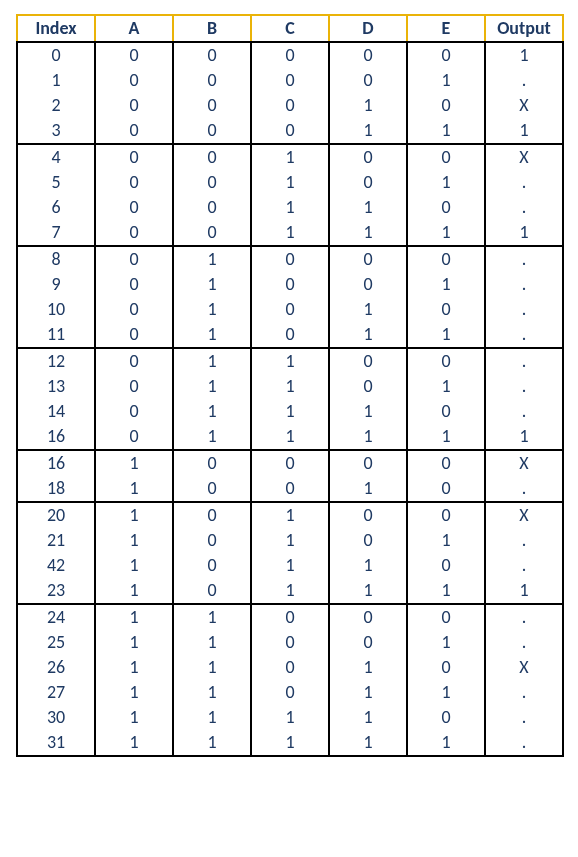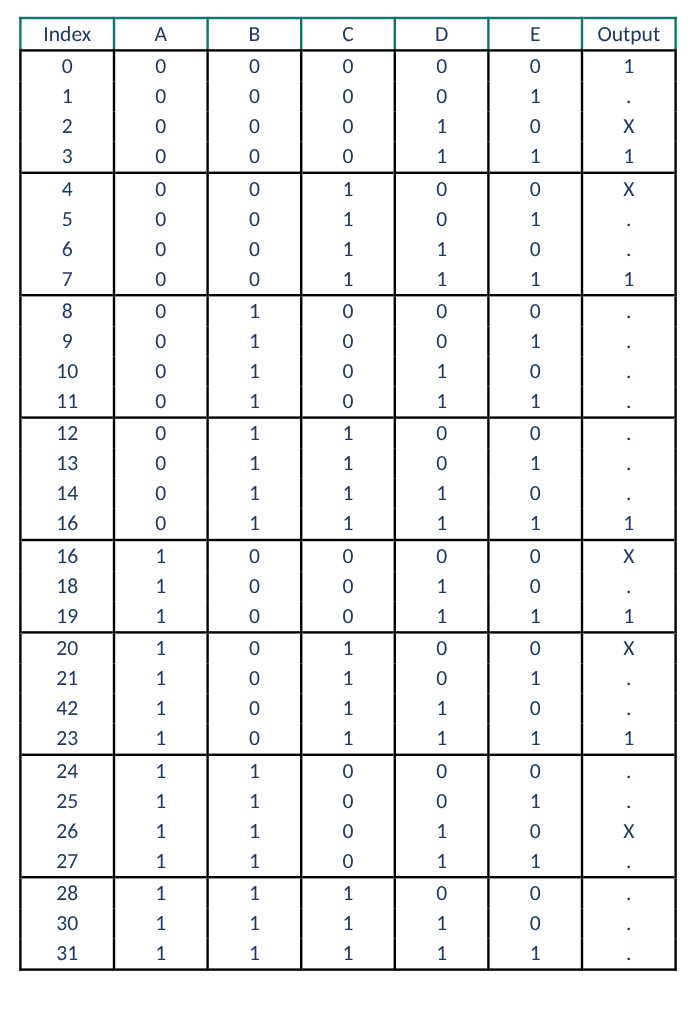--- a/index.html
+++ b/index.html
@@ -27,23 +27,23 @@
   col.var { width: 78px; }
   col.out { width: 78px; }
   th, td {
     text-align: center;
     padding: 0;
     height: 25px;
     line-height: 25px;
     font-weight: 400;
   }
   thead th {
-    border: 2px solid #0f766e;
+    border: 2px solid #eab308;
     border-bottom: 2px solid #000;
-    font-weight: 400;
+    font-weight: 700;
   }
   
   tbody td {
     border-left: 2px solid #000;
     border-right: 2px solid #000;
   }
   tbody td:first-child { border-left: 2px solid #000; }
   tbody td:last-child  { border-right: 2px solid #000; }
   
   tbody tr.group-top td { border-top: 2px solid #000; }
@@ -231,29 +231,20 @@
         </tr>
         <tr>
           <td>18</td>
           <td>1</td>
           <td>0</td>
           <td>0</td>
           <td>1</td>
           <td>0</td>
           <td>.</td>
         </tr>
-        <tr>
-          <td>19</td>
-          <td>1</td>
-          <td>0</td>
-          <td>0</td>
-          <td>1</td>
-          <td>1</td>
-          <td>1</td>
-        </tr>
         <tr class="group-top">
           <td>20</td>
           <td>1</td>
           <td>0</td>
           <td>1</td>
           <td>0</td>
           <td>0</td>
           <td>X</td>
         </tr>
         <tr>
@@ -310,29 +301,20 @@
           <td>0</td>
           <td>X</td>
         </tr>
         <tr>
           <td>27</td>
           <td>1</td>
           <td>1</td>
           <td>0</td>
           <td>1</td>
           <td>1</td>
-          <td>.</td>
-        </tr>
-        <tr class="group-top">
-          <td>28</td>
-          <td>1</td>
-          <td>1</td>
-          <td>1</td>
-          <td>0</td>
-          <td>0</td>
           <td>.</td>
         </tr>
         <tr>
           <td>30</td>
           <td>1</td>
           <td>1</td>
           <td>1</td>
           <td>1</td>
           <td>0</td>
           <td>.</td>

